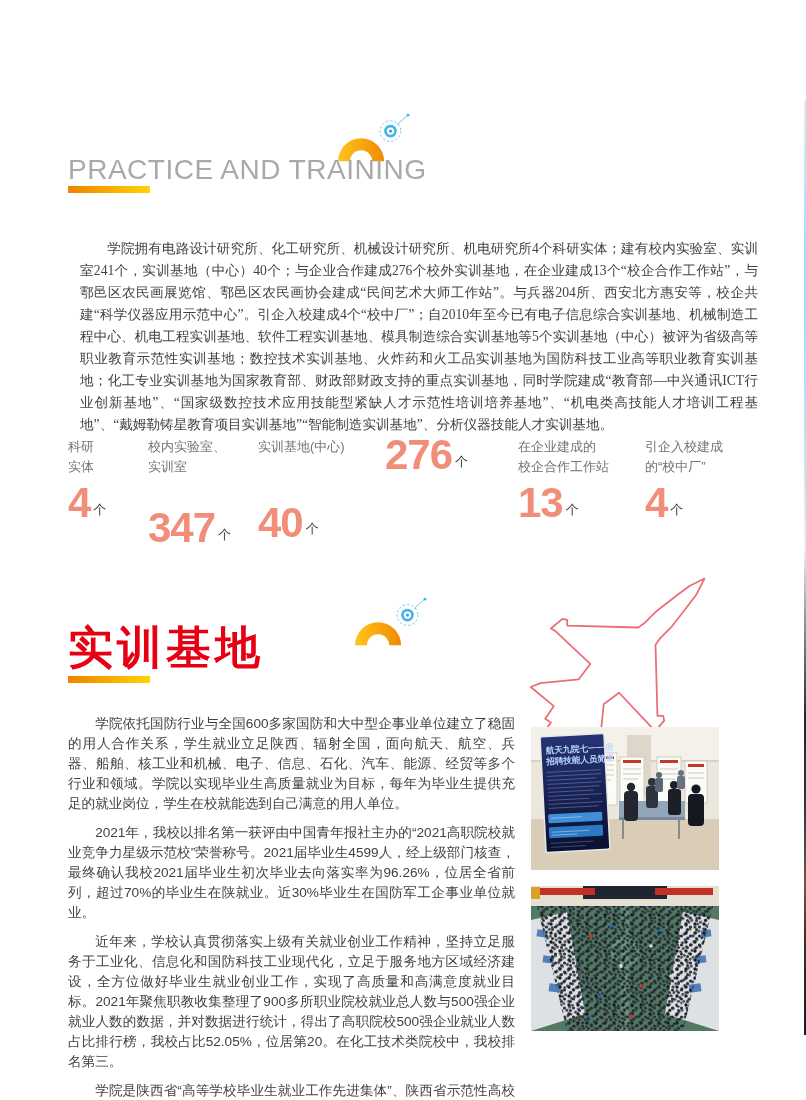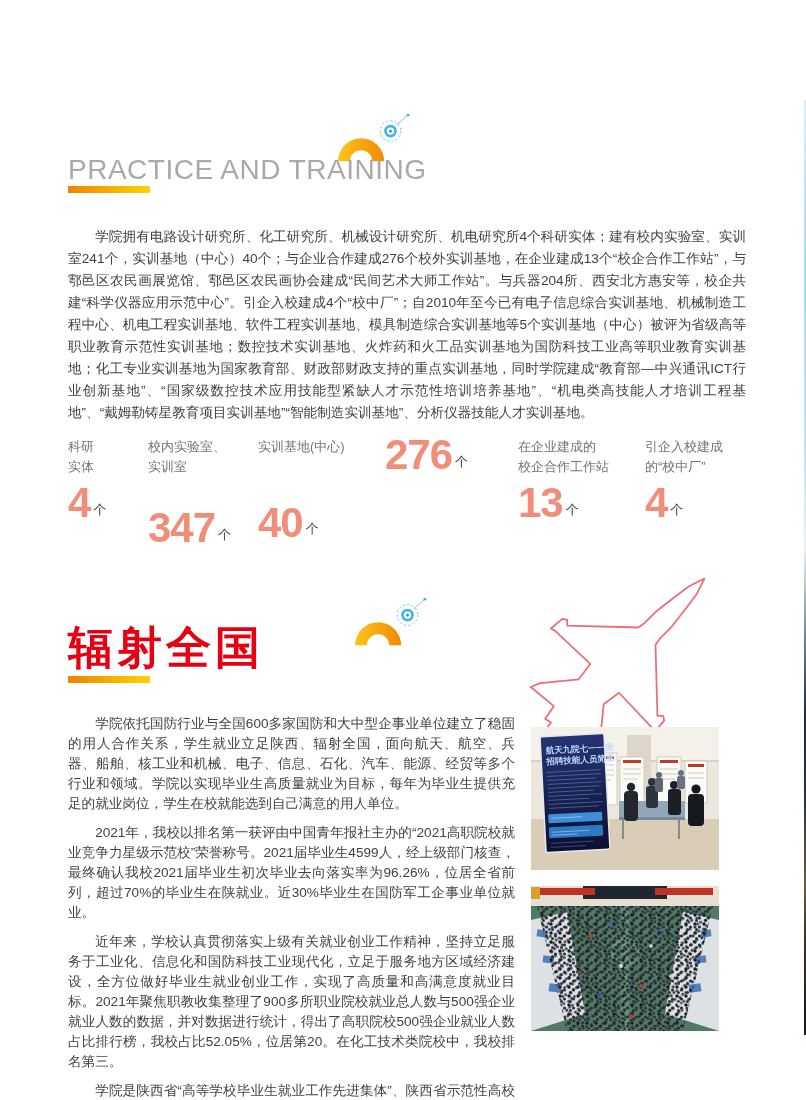--- a/index.html
+++ b/index.html
@@ -5,21 +5,21 @@
   html,body{margin:0;padding:0;background:#ffffff;}
   .page{position:relative;width:806px;height:1100px;background:#ffffff;overflow:hidden;
         font-family:"Liberation Sans","DejaVu Sans",sans-serif;color:#433F3E;}
   .abs{position:absolute;}
   
   .title-cn{position:absolute;font-size:45px;font-weight:800;color:#E60012;letter-spacing:4px;line-height:1;white-space:nowrap;}
   .title-en{position:absolute;font-size:28px;font-weight:400;color:#A9A9A9;letter-spacing:0.5px;line-height:1;white-space:nowrap;}
   .title-bar{position:absolute;width:82px;height:7px;background:linear-gradient(90deg,#F08300,#FFD300);}
   .arc-icon{position:absolute;}
   
-  .para{position:absolute;text-align:justify;text-indent:2em;margin:0;}
+  .para{position:absolute;text-align:justify;text-indent:2em;margin:12px;font-family:Liberation Serif, serif;}
   .para-practice{left:68px;top:226px;width:678px;font-size:13.6px;line-height:22px;}
   .emp-col{position:absolute;left:68px;top:714px;width:447px;font-size:13.6px;line-height:20px;text-align:justify;}
   .emp-col p{margin:0 0 9px 0;text-indent:2em;}
   
   .stats{position:absolute;left:68px;top:437px;width:690px;height:84px;}
   .stat{position:absolute;top:0;height:84px;display:flex;flex-direction:column;justify-content:space-between;}
   .stat-label{font-size:13px;color:#737373;line-height:1.5;white-space:nowrap;}
   .stat-numrow{display:flex;align-items:flex-end;}
   .stat-num{font-size:42px;font-weight:700;color:#F18E79;line-height:0.85;letter-spacing:-1px;}
   .stat-unit{font-size:13px;color:#3E3A39;margin-left:3px;margin-bottom:2px;}
@@ -133,21 +133,21 @@
           <div>的“校中厂”</div>
       </div>
       <div class="stat-numrow">
         <span class="stat-num">4</span>
           <span class="stat-unit">个</span>
       </div>
     </div>
 
   </div>
 
-  <h1 class="title-cn" style="left:68px;top:595px;">辐射全国</h1>
+  <h1 class="title-cn" style="left:68px;top:595px;">实训基地</h1>
 
   <svg class="arc-icon" style="left:350px;top:596px;" width="80" height="62" viewBox="0 0 100 78">
     <path d="M6,62 A29,29 0 0 1 64,62 L49,62 A14,14 0 0 0 21,62 Z" fill="url(#arcgrad)"></path>
     <circle cx="72" cy="24" r="13" fill="none" stroke="#6EC6EA" stroke-width="1.2" stroke-dasharray="3,2.5"></circle>
     <line x1="80" y1="16" x2="95" y2="3" stroke="#6EC6EA" stroke-width="1.2"></line>
     <circle cx="94" cy="4" r="1.8" fill="#45B5E6"></circle>
     <circle cx="72" cy="24" r="8" fill="#45B5E6"></circle>
     <circle cx="72" cy="24" r="4.6" fill="#ffffff"></circle>
     <circle cx="72" cy="24" r="2.1" fill="#2FA8DF"></circle>
   </svg>

